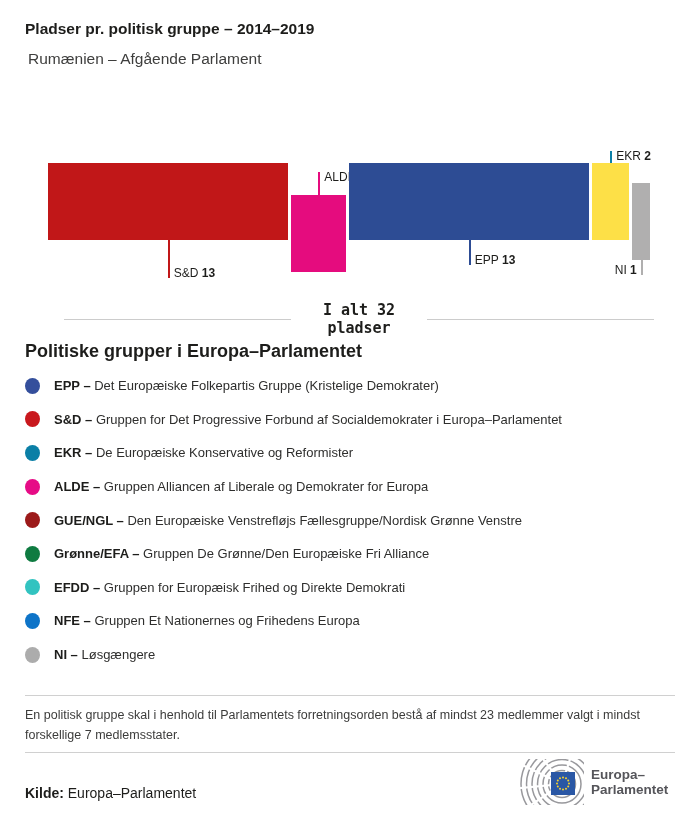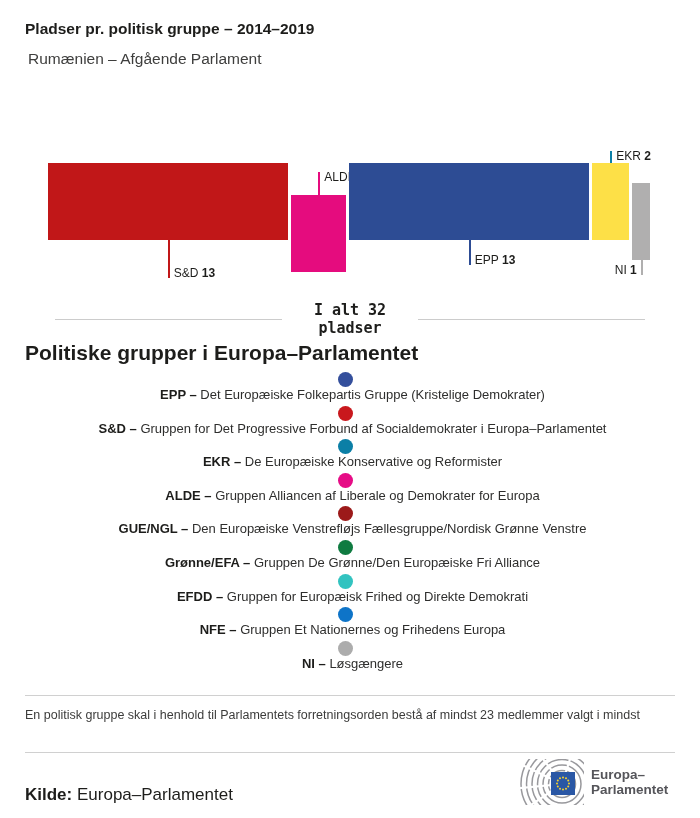--- a/index.html
+++ b/index.html
@@ -22,38 +22,38 @@
   .segment[data-group="EKR"]  .callout-line { height:12px; }
   .segment[data-group="NI"]   .callout-line { height:15px; }
   .callout-label { position:absolute; white-space:nowrap; font-size:12px; color:#1D1D1B; }
   .callout.above .callout-label { top:-2px; }
   .callout.below .callout-label { bottom:-2px; }
   .callout.align-right .callout-label { left:6px; }
   .callout.align-left  .callout-label { right:6px; }
   .cl-seats { font-weight:bold; }
 
   
-  .total-row { position:absolute; top:301px; left:55px; width:590px; display:flex; align-items:center; }
+  .total-row { position:absolute; top:301px; left:64px; width:590px; display:flex; align-items:center; }
   .hline { flex:1; height:1px; background:#CCCCCC; }
   .total-text { margin:0 32px; font-family:"DejaVu Sans Mono", monospace; font-weight:bold;
                 font-size:15px; line-height:18px; text-align:center; color:#1D1D1B; }
 
   
   .legend { position:absolute; top:341px; left:25px; width:655px; }
-  .legend-heading { font-size:21px; font-weight:bold; color:#1D1D1B; margin:0 0 7px 0; }
-  .legend-row { display:flex; align-items:center; height:33.6px; font-size:13px; color:#2E2E2D;flex-direction:column; }
+  .legend-heading { font-size:18px; font-weight:bold; color:#1D1D1B; margin:0 0 7px 0; }
+  .legend-row { display:flex; align-items:center; height:33.6px; font-size:13px; color:#2E2E2D; }
   .dot { width:15px; height:16px; border-radius:50%; margin-right:14px; flex:0 0 15px; }
   .legend-row b { color:#1D1D1B; }
 
   
   .sep { position:absolute; left:25px; width:650px; height:1px; background:#D0D0D0; }
   .sep1 { top:695px; }
   .sep2 { top:752px; }
   .note { position:absolute; top:705px; left:25px; width:655px; font-size:12.5px; line-height:20px; color:#3C3C3B; }
-  .source { position:absolute; top:785px; left:25px; font-size:17px; color:#1D1D1B; }
+  .source { position:absolute; top:785px; left:25px; font-size:14px; color:#1D1D1B; }
   .logo { position:absolute; top:759px; left:512px; display:flex; align-items:center; }
   .logo-text { margin-left:7px; font-size:13.5px; font-weight:bold; color:#55555A; line-height:15px; }
 </style>
 </head>
 <body>
 
 <div class="page">
 
   <div class="title">Pladser pr. politisk gruppe – 2014–2019</div>
   <div class="subtitle">Rumænien – Afgående Parlament</div>
@@ -139,20 +139,21 @@
           <span class="dot" style="background: rgb(172, 172, 172);"></span>
           <span><b>NI – </b>Løsgængere</span>
         </div>
       </div>
   </div>
 
   <div class="sep sep1"></div>
 
   <div class="note">
     <div>En politisk gruppe skal i henhold til Parlamentets forretningsorden bestå af mindst 23 medlemmer valgt i mindst</div>
+    <div>forskellige 7 medlemsstater.</div>
   </div>
 
   <div class="sep sep2"></div>
 
   <div class="source">
     <b>Kilde:</b>
     <span>Europa–Parlamentet</span>
   </div>
 
   <div class="logo">

